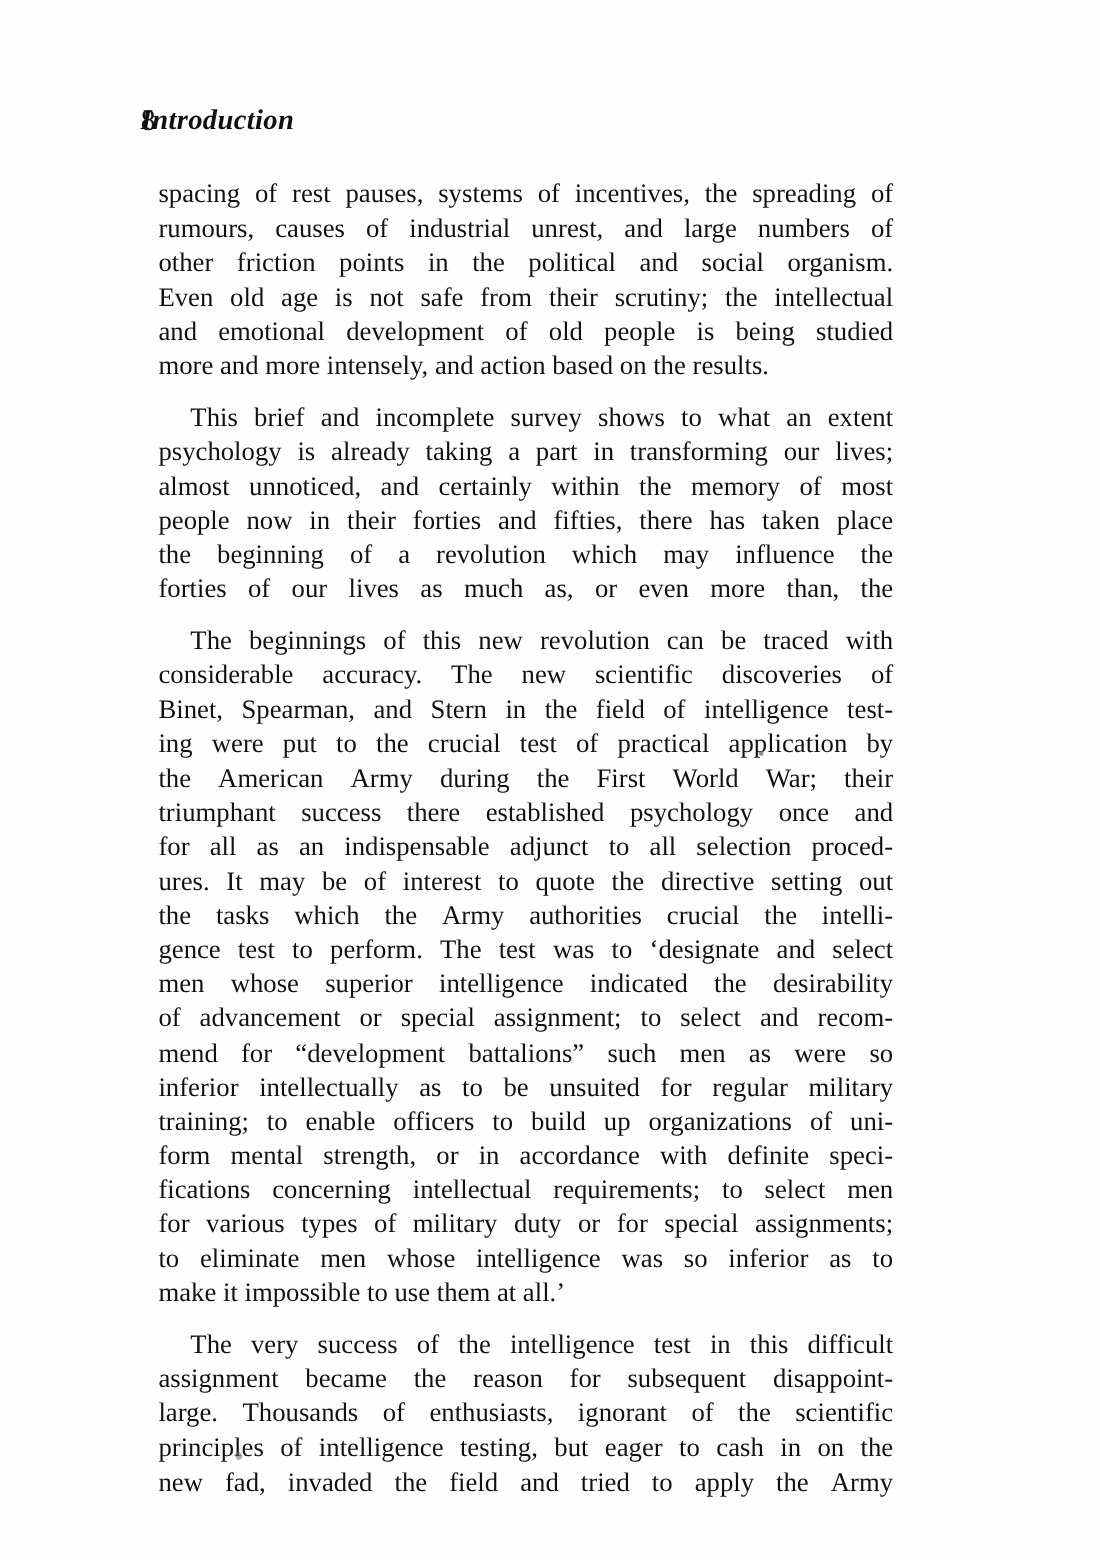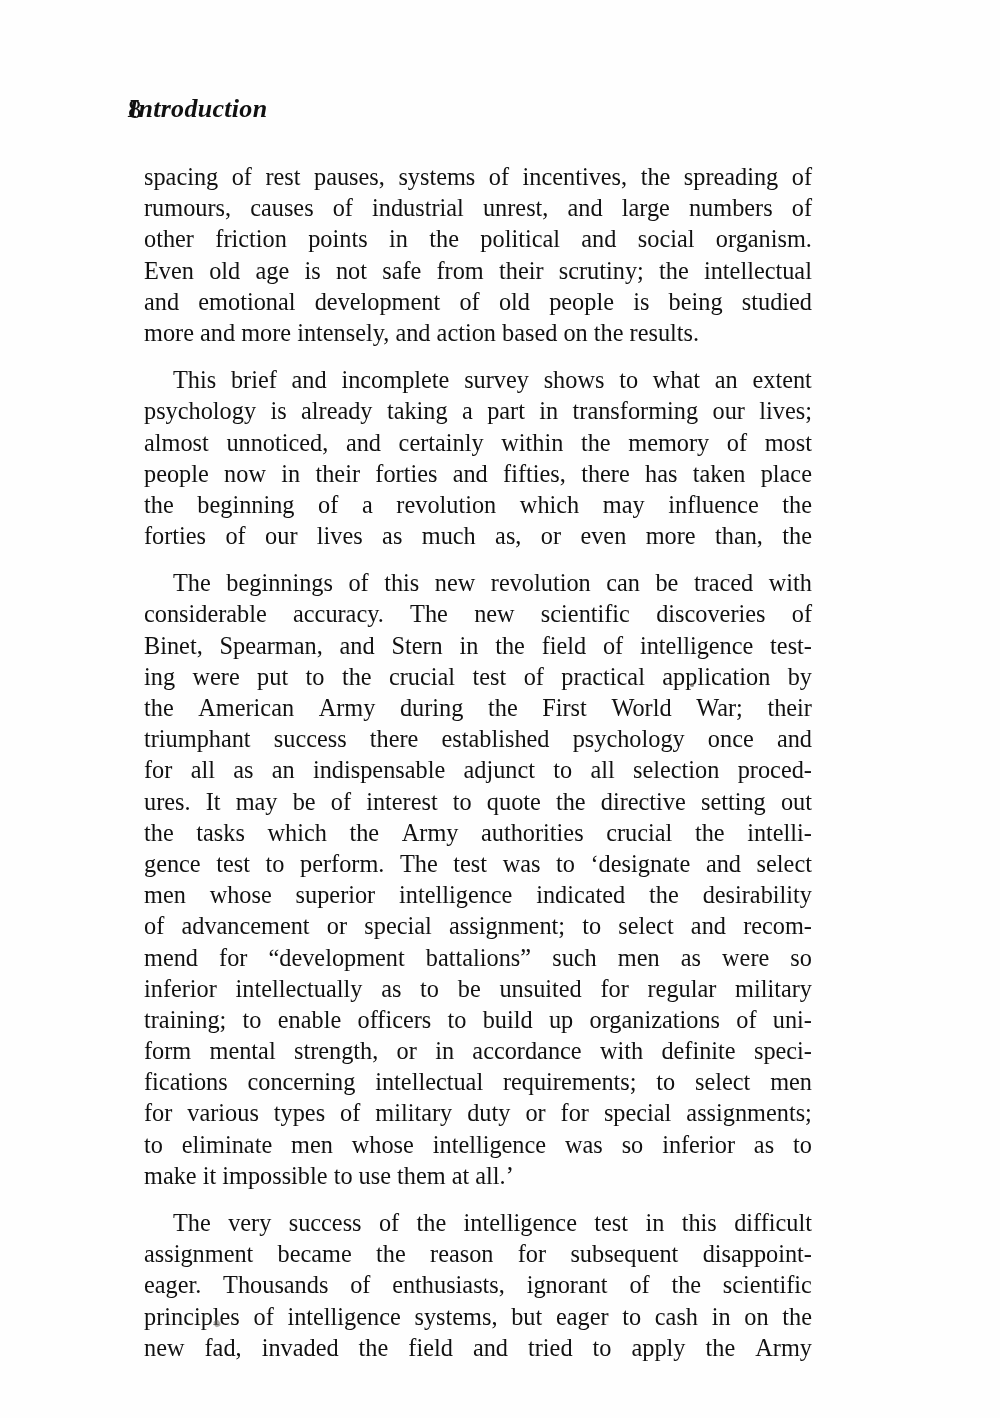--- a/index.html
+++ b/index.html
@@ -506,34 +506,34 @@
         <div class="ln j">
           <span>assignment</span>
           <span>became</span>
           <span>the</span>
           <span>reason</span>
           <span>for</span>
           <span>subsequent</span>
           <span>disappoint-</span>
         </div>
         <div class="ln j">
-          <span>eager.</span>
+          <span>large.</span>
           <span>Thousands</span>
           <span>of</span>
           <span>enthusiasts,</span>
           <span>ignorant</span>
           <span>of</span>
           <span>the</span>
           <span>scientific</span>
         </div>
         <div class="ln j">
           <span>principles</span>
           <span>of</span>
           <span>intelligence</span>
-          <span>systems,</span>
+          <span>testing,</span>
           <span>but</span>
           <span>eager</span>
           <span>to</span>
           <span>cash</span>
           <span>in</span>
           <span>on</span>
           <span>the</span>
         </div>
         <div class="ln j">
           <span>new</span>

